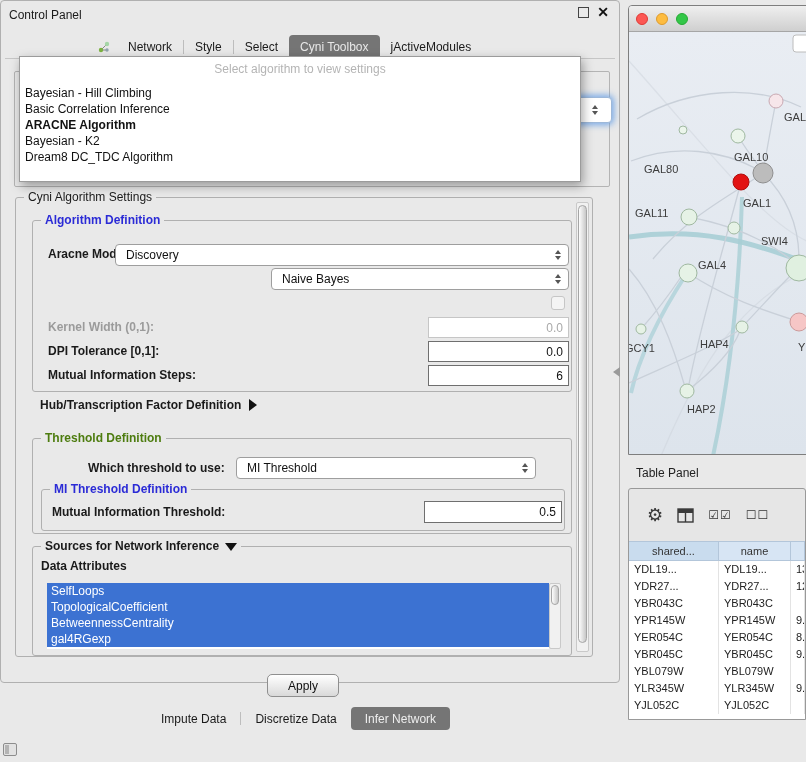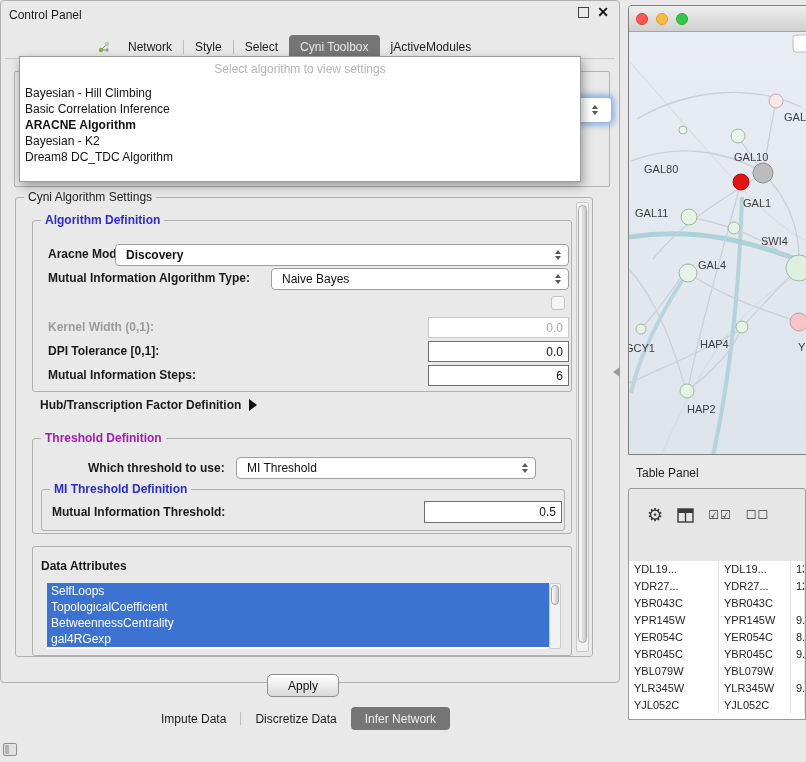--- a/index.html
+++ b/index.html
@@ -35,21 +35,21 @@
   .popup-ph { text-align:center; font-size:12px; color:#b4b4b4; line-height:18px; margin-top:3px; }
   .popup-items { position:absolute; left:3px; top:28px; right:3px; }
   .pi { font-size:12px; color:#111; line-height:16px; padding-left:2px; }
   .pi.b { font-weight:bold; }
 
   
   .gbox { position:absolute; border:1px solid #b0b0b0; border-radius:3px; }
   .gtitle { position:absolute; top:-8px; left:8px; background:#e9e9e9; padding:0 4px; font-size:12px; color:#1a1a1a; white-space:nowrap; }
   .gtitle.bold { font-weight:bold; }
   .gtitle.blue { color:#2b2bd6; font-weight:bold; }
-  .gtitle.green { color:#a21caf; font-weight:bold; }
+  .gtitle.green { color:#4d7c0f; font-weight:bold; }
 
   .settings { left:14px; top:196px; width:578px; height:460px; overflow:visible; }
 
   .flabel { position:absolute; font-size:12px; font-weight:bold; color:#1a1a1a; white-space:nowrap; }
   .flabel.dis { color:#9b9b9b; }
 
   .combo { position:absolute; background:#fff; border:1px solid #9e9e9e; border-radius:4px;
            display:flex; align-items:center; font-size:12px; color:#111; padding-left:10px; }
   .arrows { margin-left:auto; margin-right:7px; display:flex; flex-direction:column; gap:2px; }
   .tri-up { width:0; height:0; border-left:3.5px solid transparent; border-right:3.5px solid transparent; border-bottom:4px solid #555; }
@@ -180,29 +180,28 @@
       <span class="gtitle">Cyni Algorithm Settings</span>
 
       <div class="sb-track" style="right:3px; top:4px; width:13px; height:450px;">
         <div class="sb-thumb" style="left:1px; top:2px; width:9px; height:438px;"></div>
       </div>
 
       <div class="gbox" style="left:16px; top:22px; width:540px; height:172px;">
         <span class="gtitle blue">Algorithm Definition</span>
 
         <span class="flabel" style="left:15px; top:26px;">Aracne Mode:</span>
-        <div class="combo" style="left:82px; top:23px; width:454px; height:22px;font-weight:bold;">
+        <div class="combo" style="left:82px; top:23px; width:454px; height:22px;">
           <span>Discovery</span>
           <span class="arrows">
               <span class="tri-up"></span>
               <span class="tri-dn"></span>
             </span>
         </div>
 
-        <span class="flabel" style="left:15px; top:50px;">Mutual Information Algorithm Type:</span>
         <div class="combo" style="left:238px; top:47px; width:298px; height:22px;">
           <span>Naive Bayes</span>
           <span class="arrows">
               <span class="tri-up"></span>
               <span class="tri-dn"></span>
             </span>
         </div>
 
         <div class="checkbox" style="left:518px; top:75px;"></div>
 
@@ -234,20 +233,23 @@
         </div>
 
         <div class="gbox" style="left:8px; top:50px; width:524px; height:42px;">
           <span class="gtitle blue">MI Threshold Definition</span>
           <span class="flabel" style="left:10px; top:15px;">Mutual Information Threshold:</span>
           <input class="tfield" style="left: 382px; top: 11px; width: 138px; height: 22px;" value="0.5">
         </div>
       </div>
 
       <div class="gbox" style="left:16px; top:348px; width:540px; height:110px;">
+        <span class="gtitle bold">
+          <span>Sources for Network Inference</span><span class="tri-down-lg"></span>
+        </span>
         <span class="attr-label">Data Attributes</span>
         <div class="attr-list">
           <div class="attr-item">SelfLoops</div>
           <div class="attr-item">TopologicalCoefficient</div>
           <div class="attr-item">BetweennessCentrality</div>
           <div class="attr-item">gal4RGexp</div>
         </div>
         <div class="sb-track" style="left:516px; top:36px; width:12px; height:66px;">
           <div class="sb-thumb" style="left:1px; top:1px; width:8px; height:20px;"></div>
         </div>
@@ -341,20 +343,25 @@
     <div class="tp-toolbar">
       <span class="gear-glyph">⚙</span>
       <svg width="17" height="15">
         <rect x="1" y="1" width="15" height="13" fill="none" stroke="#3a3a3a" stroke-width="1.4"></rect>
         <rect x="1" y="1" width="15" height="4" fill="#3a3a3a"></rect>
         <line x1="8.5" y1="5" x2="8.5" y2="14" stroke="#3a3a3a" stroke-width="1.4"></line>
       </svg>
       <span class="checks">☑☑</span>
       <span class="checks">☐☐</span>
     </div>
+    <div class="tp-header">
+      <div class="th first">shared...</div>
+      <div class="th">name</div>
+      <div class="th"></div>
+    </div>
     <div class="tp-body">
       <div class="trow">
           <div class="td">YDL19...</div>
           <div class="td">YDL19...</div>
           <div class="td">13</div>
         </div>
       <div class="trow">
           <div class="td">YDR27...</div>
           <div class="td">YDR27...</div>
           <div class="td">12</div>

